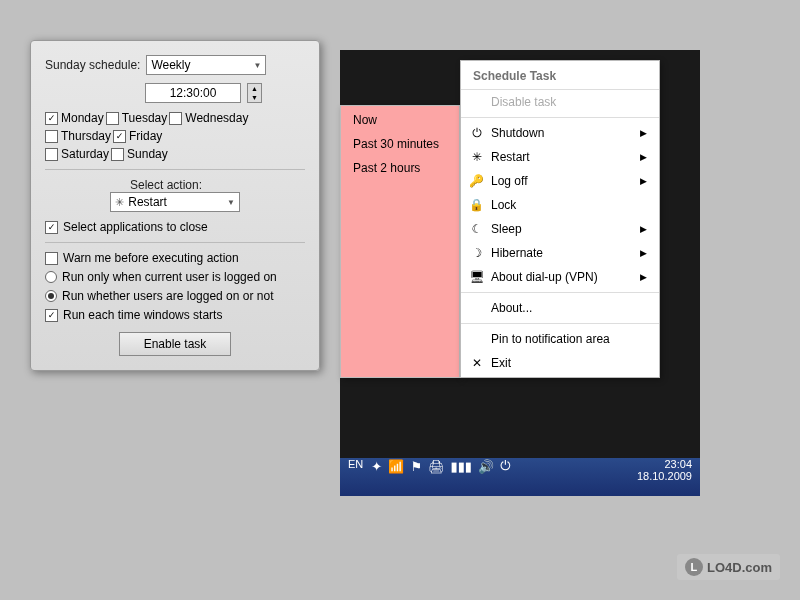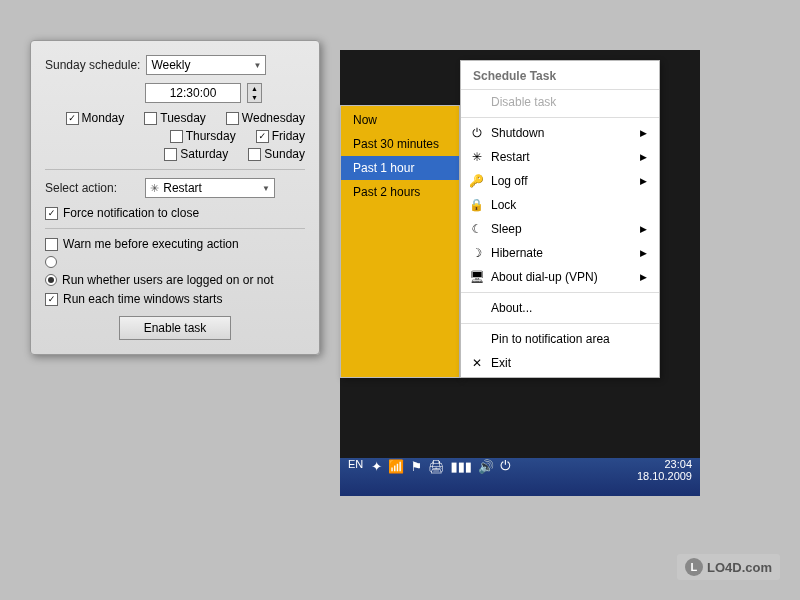--- a/index.html
+++ b/index.html
@@ -83,23 +83,22 @@
       border: none;
       background: #ddd;
     }
 
     .days-grid {
       margin: 6px 0;
     }
 
     .days-row {
       display: flex;
-      gap: 20px;
+      gap: 2px;
       margin-bottom: 4px;
-      justify-content: flex-end;
     }
 
     .day-item {
       display: flex;
       align-items: center;
       gap: 3px;
     }
 
     .checkbox-custom {
       width: 13px;
@@ -124,22 +123,23 @@
 
     .divider {
       height: 1px;
       background: #bbb;
       margin: 8px 0;
     }
 
     .action-row {
       display: flex;
       align-items: center;
-      gap: 10px;
+      gap: 0;
       margin-bottom: 8px;
+      flex-direction: column;
     }
 
     .action-dropdown {
       background: white;
       border: 1px solid #888;
       padding: 2px 4px;
       display: flex;
       align-items: center;
       justify-content: space-between;
       width: 130px;
@@ -204,21 +204,21 @@
 
     .context-menu-container {
       position: relative;
       display: flex;
       gap: 0;
       padding: 10px 0 0 0;
     }
 
     
     .submenu {
-      background: #eab308;
+      background: #fca5a5;
       border: 1px solid #bbb;
       box-shadow: 2px 2px 6px rgba(0,0,0,0.3);
       width: 120px;
       padding: 2px 0;
       margin-top: 45px;
     }
 
     .submenu-item {
       padding: 5px 12px;
       cursor: pointer;
@@ -412,32 +412,33 @@
         <span style="display:flex;align-items:center;">
           <span class="restart-icon">✳</span>
           <span>Restart</span>
         </span>
         <span class="dropdown-arrow">▼</span>
       </div>
     </div>
 
     <div class="option-item">
       <div class="checkbox-custom checked"></div>
-      <span>Force notification to close</span>
+      <span>Select applications to close</span>
     </div>
 
     <div class="divider"></div>
 
     <div class="option-item">
       <div class="checkbox-custom"></div>
       <span>Warn me before executing action</span>
     </div>
 
     <div class="option-item">
       <div class="radio-btn"></div>
+      <span>Run only when current user is logged on</span>
     </div>
     <div class="option-item">
       <div class="radio-btn selected"></div>
       <span>Run whether users are logged on or not</span>
     </div>
 
     <div class="option-item">
       <div class="checkbox-custom checked"></div>
       <span>Run each time windows starts</span>
     </div>
@@ -448,23 +449,20 @@
   <div class="right-panel">
     <div class="taskbar-area">
       <div class="context-menu-container">
 
         <div class="submenu">
           <div class="submenu-item">
             <span>Now</span>
           </div>
           <div class="submenu-item">
             <span>Past 30 minutes</span>
-          </div>
-          <div class="submenu-item selected">
-            <span>Past 1 hour</span>
           </div>
           <div class="submenu-item">
             <span>Past 2 hours</span>
           </div>
         </div>
 
         <div class="context-menu">
           <div class="menu-header">Schedule Task</div>
           <div class="menu-item disabled">
             <div class="menu-item-left">

